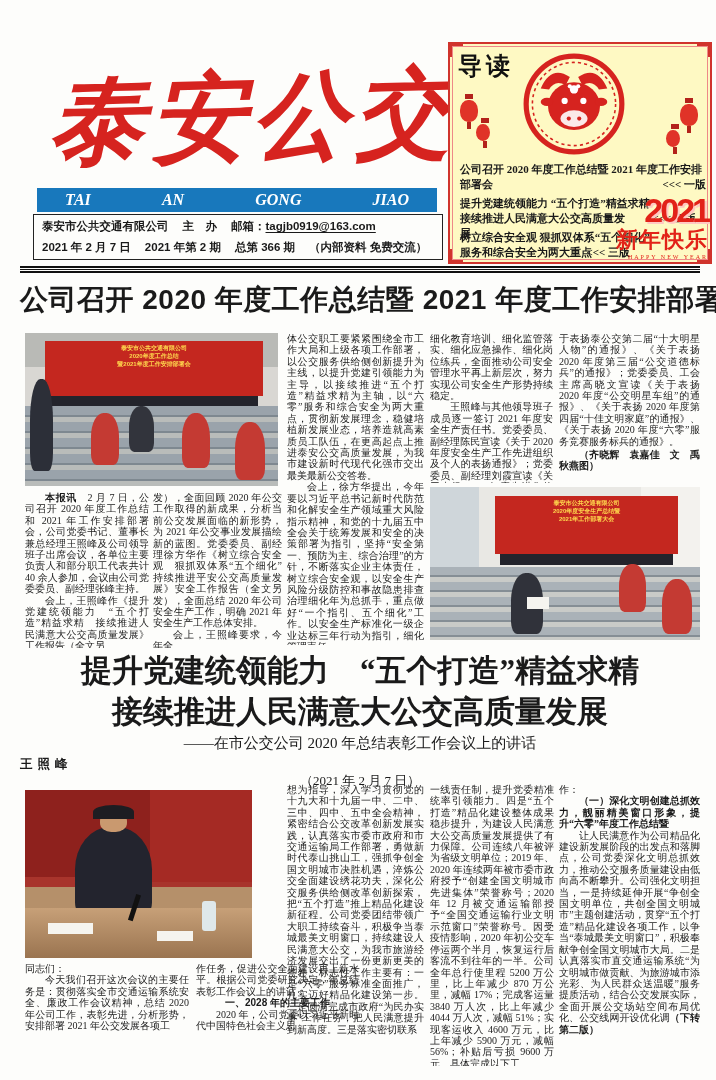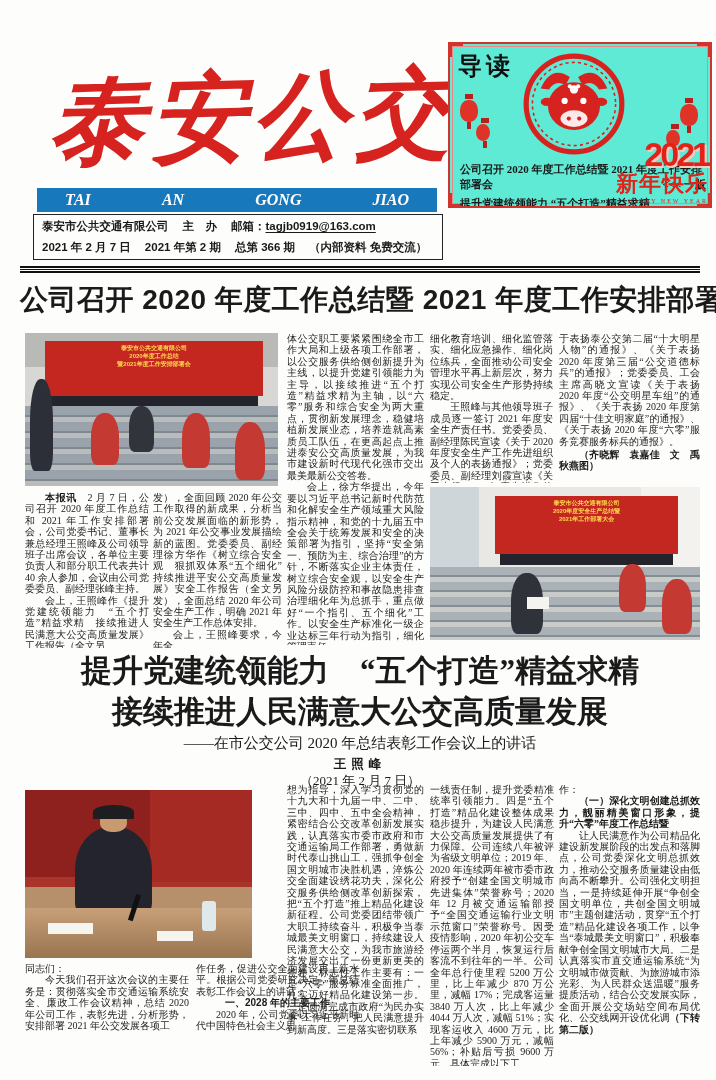--- a/index.html
+++ b/index.html
@@ -29,23 +29,23 @@
     border:1.5px solid #222; font-size:11.5px; line-height:21px;
     padding:1px 8px; white-space:nowrap; font-weight:bold; font-family:"Liberation Sans","DejaVu Sans",sans-serif;
   }
   #info-box .row { display:flex; gap:14px; }
   #info-box u { text-underline-offset:2px; }
   #masthead-rule { left:20px; top:266px; width:680px; height:7px;
     background:linear-gradient(#111 0 1.5px,transparent 1.5px 3px,#111 3px 4px,transparent 4px 5.5px,#111 5.5px 7px); }
 
   
   #daodu {
-    left:448px; top:42px; width:264px; height:166px;
+    left:448px; top:42px; width:264px; height:222px;
     border:2px solid #d0342c; outline:1px solid #e88; outline-offset:-5px;
-    background:#5eead4; overflow:hidden;
+    background:#fef9c3; overflow:hidden;
   }
   .corner { position:absolute; width:14px; height:14px; border:3px solid #d0342c; }
   .c-tl { left:-1px; top:-1px; border-right:none; border-bottom:none; }
   .c-tr { right:-1px; top:-1px; border-left:none; border-bottom:none; }
   .c-bl { left:-1px; bottom:-1px; border-right:none; border-top:none; }
   .c-br { right:-1px; bottom:-1px; border-left:none; border-top:none; }
   #daodu-title { left:8px; top:6px; font-size:24px; font-weight:bold; letter-spacing:4px;
     font-family:"Liberation Sans","DejaVu Sans",sans-serif; color:#111; }
   .lantern { position:absolute; width:18px; height:22px; background:#e03328; border-radius:8px/10px; }
   .lantern::before { content:""; position:absolute; left:5px; top:-6px; width:8px; height:5px; background:#b3221b; }
@@ -91,21 +91,21 @@
   #photo3 .desk { position:absolute; left:0; bottom:0; width:100%; height:30%;
     background:linear-gradient(#c7a078,#9a7450); }
   .paper { position:absolute; background:#f5f4ef; }
 
   
   #headline2a, #headline2b { left:20px; width:680px; text-align:center; font-weight:bold;
     font-size:31px; white-space:nowrap; font-family:"Liberation Serif","DejaVu Serif",serif; }
   #headline2a { top:650px; }
   #headline2b { top:691px; }
   #a2-subtitle { left:20px; top:734px; width:680px; text-align:center; font-size:15px; }
-  #a2-author { left:20px; top:756px; width:680px; text-align:center; font-size:12.5px;
+  #a2-author { left:20px; top:756px; width:680px; font-size:12.5px;
     font-weight:bold; letter-spacing:5px; }
   #a2-date { left:20px; top:772px; width:680px; text-align:center; font-size:13px; }
   .subhead { font-weight:bold; text-indent:2em; }
   .secthead { font-weight:bold; text-align:center; text-indent:0 !important;
     font-family:"Liberation Sans",sans-serif; }
   .turnpage { font-weight:bold; }
 </style>
 <title>泰安公交</title></head>
 <body>
 

